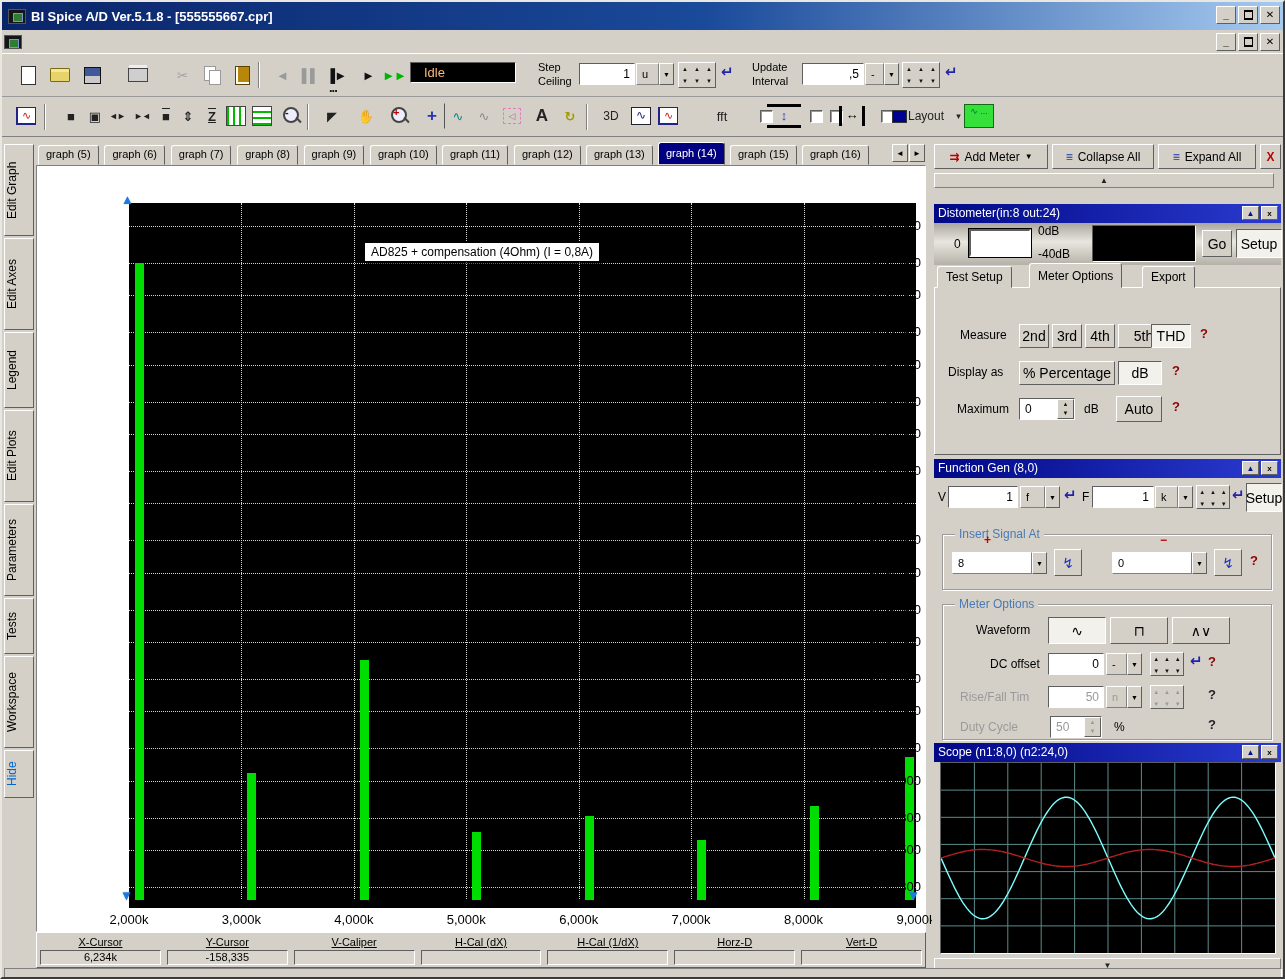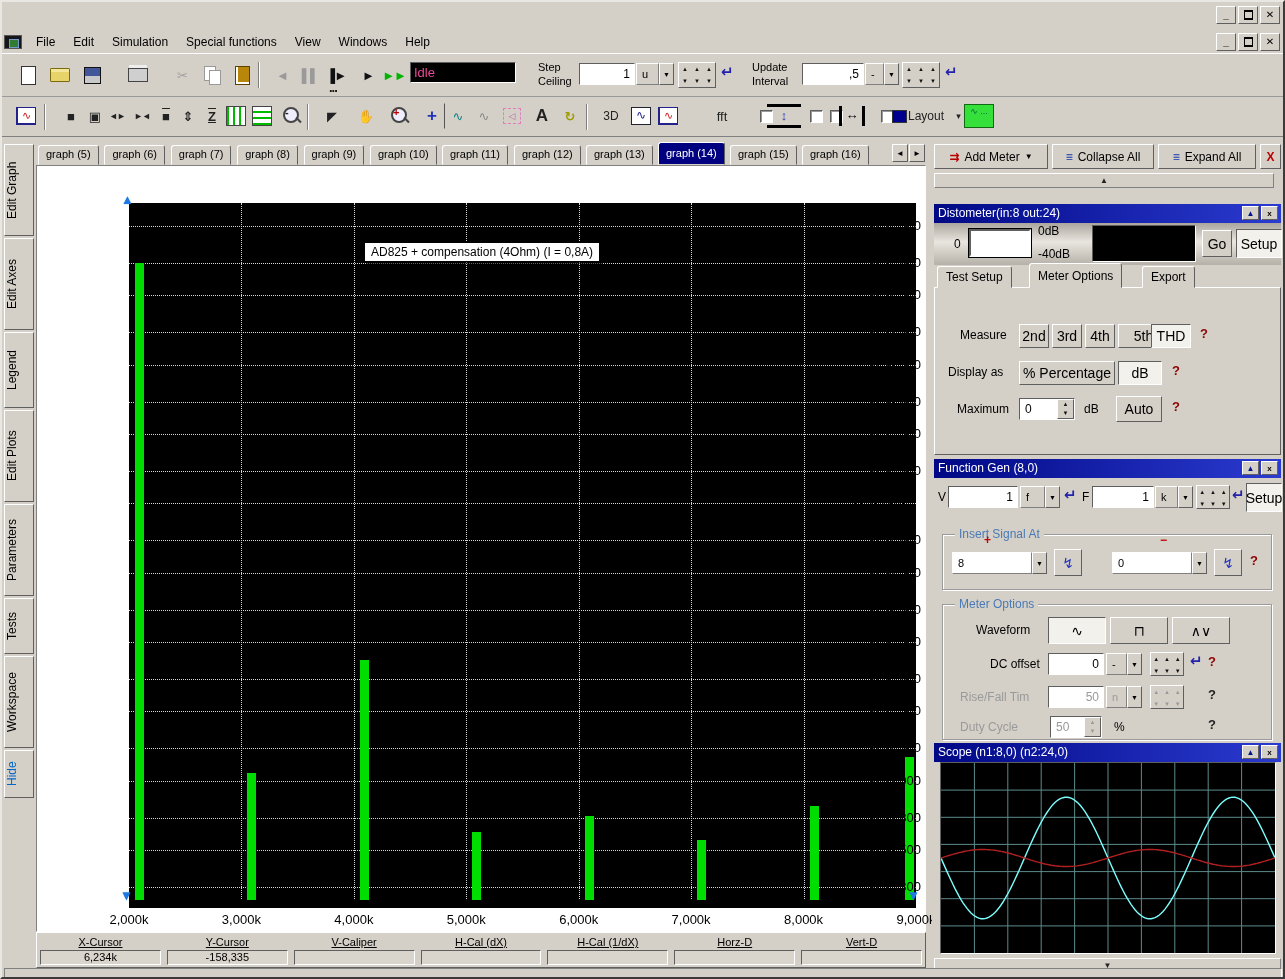--- a/index.html
+++ b/index.html
@@ -27,21 +27,21 @@
   .ic-restore:after  { content:""; position:absolute; left:0; bottom:0; width:7px; height:6px; border:1px solid #000; border-top-width:2px; background:#d4d0c8; }
   .chip { position:relative; width:18px; height:15px; background:#15151a; border:1px solid #555; margin:0 5px 0 2px; }
   .chip:after { content:""; position:absolute; left:4px; top:3px; width:8px; height:7px; background:#2e7d32; border:1px solid #79c; }
 
   
   .tbar { position:absolute; left:0; width:100%; background:#d4d0c8; }
   #toolbar1 { top:52px; height:43px; border-bottom:1px solid #9a9a9a; }
   #toolbar2 { top:95px; height:40px; border-bottom:1px solid #808080; }
   .tbtn { position:absolute; width:28px; height:26px; display:flex; align-items:center; justify-content:center; font-size:13px; color:#222; background:transparent; border:1px solid transparent; }
   .tsep { position:absolute; width:2px; height:26px; border-left:1px solid #808080; border-right:1px solid #fff; }
-  .lcd { position:absolute; background:#000; color:#ec4899; font-size:13px; padding:2px 3px; border:1px solid; border-color:#5f5f5f #fff #fff #5f5f5f; }
+  .lcd { position:absolute; background:#000; color:#fdba74; font-size:13px; padding:2px 13px; border:1px solid; border-color:#5f5f5f #fff #fff #5f5f5f; }
   .grp2 { position:absolute; font-size:11px; color:#000; line-height:1.25; }
   .tinput { position:absolute; height:22px; font-size:12px; text-align:right; padding:3px 4px 0 0; }
   .combo { position:absolute; height:22px; display:flex; }
   .combo .cval { flex:1; background:#d4d0c8; border:1px solid; border-color:#fff #808080 #808080 #fff; font-size:11px; display:flex; align-items:center; padding-left:5px; }
   .combo .darr { width:15px; background:#d4d0c8; border:1px solid; border-color:#fff #5f5f5f #5f5f5f #fff; font-size:7px; display:flex; align-items:center; justify-content:center; }
   .spin6 { position:absolute; width:38px; height:26px; display:grid; grid-template-columns:1fr 1fr 1fr; background:#d4d0c8; border:1px solid; border-color:#fff #5f5f5f #5f5f5f #fff; }
   .spin6 span { font-size:6px; text-align:center; line-height:12px; color:#111; }
   .spin6.gray span { color:#9a9a9a; }
   .enter { position:absolute; color:#2222aa; font-weight:bold; font-size:15px; }
 
@@ -112,39 +112,34 @@
   .groupbox { position:absolute; border:1px solid #9a9a9a; box-shadow:inset 1px 1px 0 #fff, 1px 1px 0 #fff; }
   .glegend { position:absolute; top:-8px; left:12px; background:#d4d0c8; padding:0 4px; color:#4a7ab5; font-size:12px; }
   .scope { position:absolute; left:8px; top:620px; width:336px; height:192px; background:#000; border:1px solid; border-color:#5f5f5f #fff #fff #5f5f5f; }
   .statusbar { position:absolute; left:2px; top:966px; width:1278px; height:11px; background:#d4d0c8; border:1px solid; border-color:#808080 #fff #fff #808080; }
 </style>
 </head>
 <body>
 
 <div class="window">
 
+  <div class="titlebar">
+    <span class="chip"></span>
+    <span>BI Spice A/D Ver.5.1.8 - [555555667.cpr]</span>
+  </div>
   <div class="winbtns">
     <span class="wbtn raised">_</span>
     <span class="wbtn raised">
         <span class="ic-restore"></span>
       </span>
     <span class="wbtn raised">✕</span>
   </div>
 
   <div class="menubar">
     <span class="chip" style="height:14px;"></span>
-    <span id="menu-items" style="display:flex;">
-        <span class="menu-item">File</span>
-        <span class="menu-item">Edit</span>
-        <span class="menu-item">Simulation</span>
-        <span class="menu-item">Special functions</span>
-        <span class="menu-item">View</span>
-        <span class="menu-item">Windows</span>
-        <span class="menu-item">Help</span>
-      </span>
   </div>
   <div class="winbtns2">
     <span class="wbtn raised">_</span>
     <span class="wbtn raised">
         <span class="ic-restore"></span>
       </span>
     <span class="wbtn raised">✕</span>
   </div>
 
   <div class="tbar" id="toolbar1">

